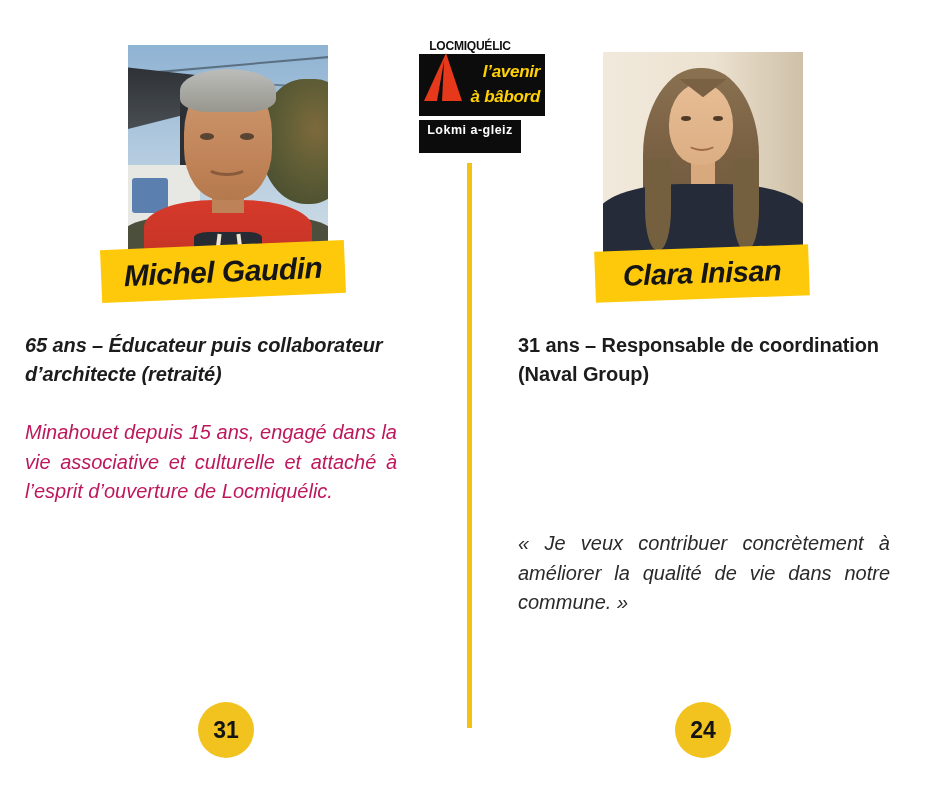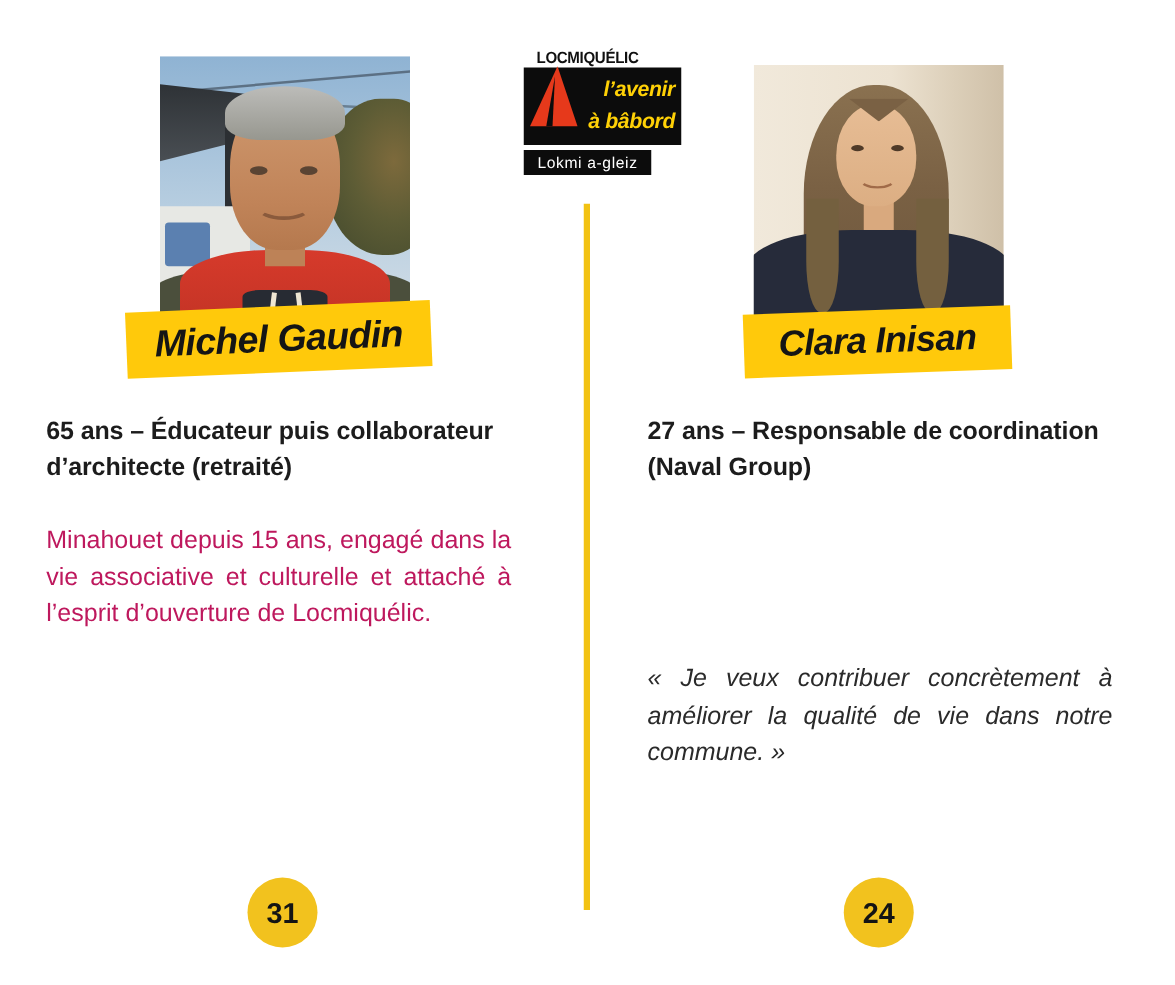--- a/index.html
+++ b/index.html
@@ -9,21 +9,21 @@
   }
   
   .logo{position:absolute;left:419px;top:38px;width:102px;text-align:center;}
   .logo-title{font-size:13px;font-weight:bold;color:#101010;letter-spacing:-0.3px;
     transform:scaleX(.93);white-space:nowrap;}
   .logo-box{position:relative;margin-top:1px;width:126px;height:62px;background:#0c0c0c;}
   .logo-sail{position:absolute;left:2px;top:-7px;width:42px;height:56px;overflow:visible;}
   .logo-slogan{position:absolute;right:5px;top:5px;text-align:right;color:#FFD106;
     font-weight:bold;font-style:italic;font-size:17px;line-height:25px;white-space:nowrap;
     letter-spacing:-0.3px;}
-  .logo-strip{margin-top:4px;height:20px;background:#0c0c0c;color:#ffffff;font-weight:normal;
+  .logo-strip{margin-top:4px;height:33px;background:#0c0c0c;color:#ffffff;font-weight:bold;
     font-size:12.5px;line-height:20px;letter-spacing:0.5px;}
   
   .divider{position:absolute;left:467px;top:163px;width:5px;height:565px;background:#F2C212;}
   
   .photo{position:absolute;overflow:hidden;}
   .photo div{position:absolute;}
   .photo-left{left:128px;top:45px;width:200px;height:215px;}
   .photo-right{left:603px;top:52px;width:200px;height:206px;}
   
   .m-sky{inset:0;background:linear-gradient(180deg,#8fb3d3 0%,#b6cde0 55%,#d3dee6 100%);}
@@ -74,21 +74,21 @@
     font-size:30px;transform:rotate(-2.4deg);}
   .banner-right{left:595px;top:248px;width:214px;height:51px;line-height:51px;
     font-size:29px;transform:rotate(-2deg);}
   
   .headline{position:absolute;width:372px;margin:0;font-size:20px;font-weight:bold;
     line-height:29px;color:#1c1c1c;letter-spacing:-0.1px;}
   .bio{position:absolute;width:372px;margin:0;font-size:20px;line-height:29.5px;
     color:#be185d;text-align:justify;}
   .quote{position:absolute;width:372px;margin:0;font-size:20px;line-height:29.5px;
     color:#2a2a2a;font-style:italic;text-align:justify;}
-  .col-l{left:37px;} .col-r{left:518px;}
+  .col-l{left:25px;font-style:italic;} .col-r{left:518px;}
   .row-head{top:331px;} .row-bio{top:418px;} .row-quote{top:529px;}
   
   .badge{position:absolute;top:702px;width:56px;height:56px;border-radius:50%;
     background:#F2C21E;color:#141414;font-weight:bold;font-size:23px;
     display:flex;align-items:center;justify-content:center;}
   .badge-left{left:198px;} .badge-right{left:675px;}
 </style>
 </head>
 <body>
 
@@ -146,19 +146,19 @@
     <div class="c-eye r"></div>
     <div class="c-smile"></div>
   </div>
 
   <div class="banner banner-left">Michel Gaudin</div>
   <div class="banner banner-right">Clara Inisan</div>
 
   <h2 class="headline col-l row-head">65 ans – Éducateur puis collaborateur d’architecte (retraité)</h2>
   <p class="bio col-l row-bio">Minahouet depuis 15 ans, engagé dans la vie associative et culturelle et attaché à l’esprit d’ouverture de Locmiquélic.</p>
 
-  <h2 class="headline col-r row-head">27 ans – Responsable de coordination (Naval Group)</h2>
+  <h2 class="headline col-r row-head">31 ans – Responsable de coordination (Naval Group)</h2>
   <p class="quote col-r row-quote">« Je veux contribuer concrètement à améliorer la qualité de vie dans notre commune. »</p>
 
   <div class="badge badge-left">31</div>
   <div class="badge badge-right">24</div>
 
 </div>
 
 </body></html>

